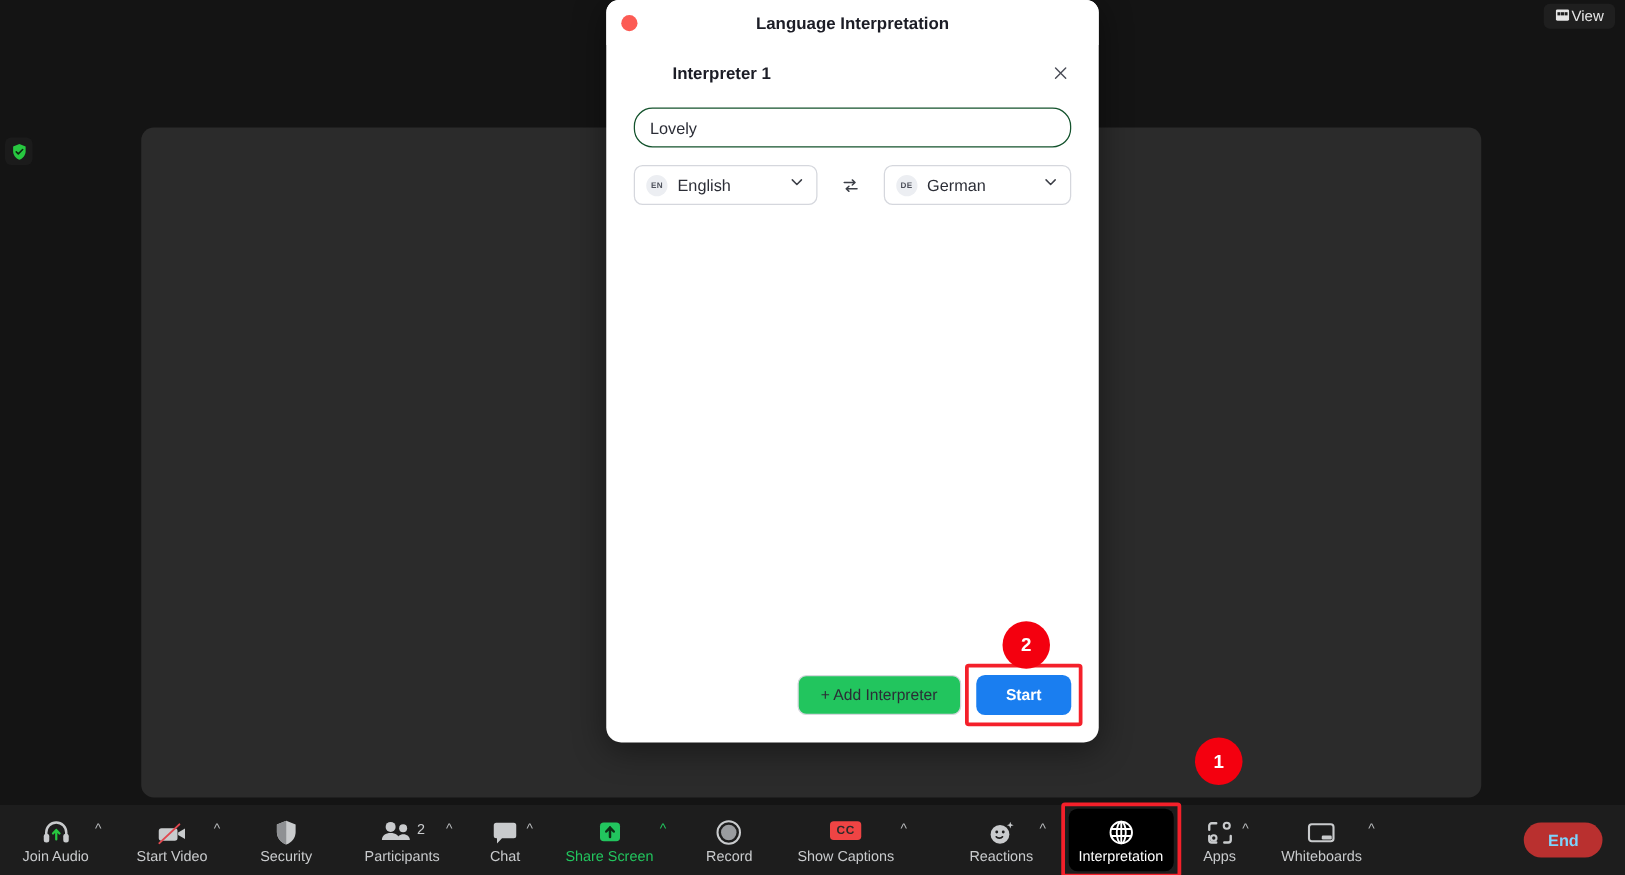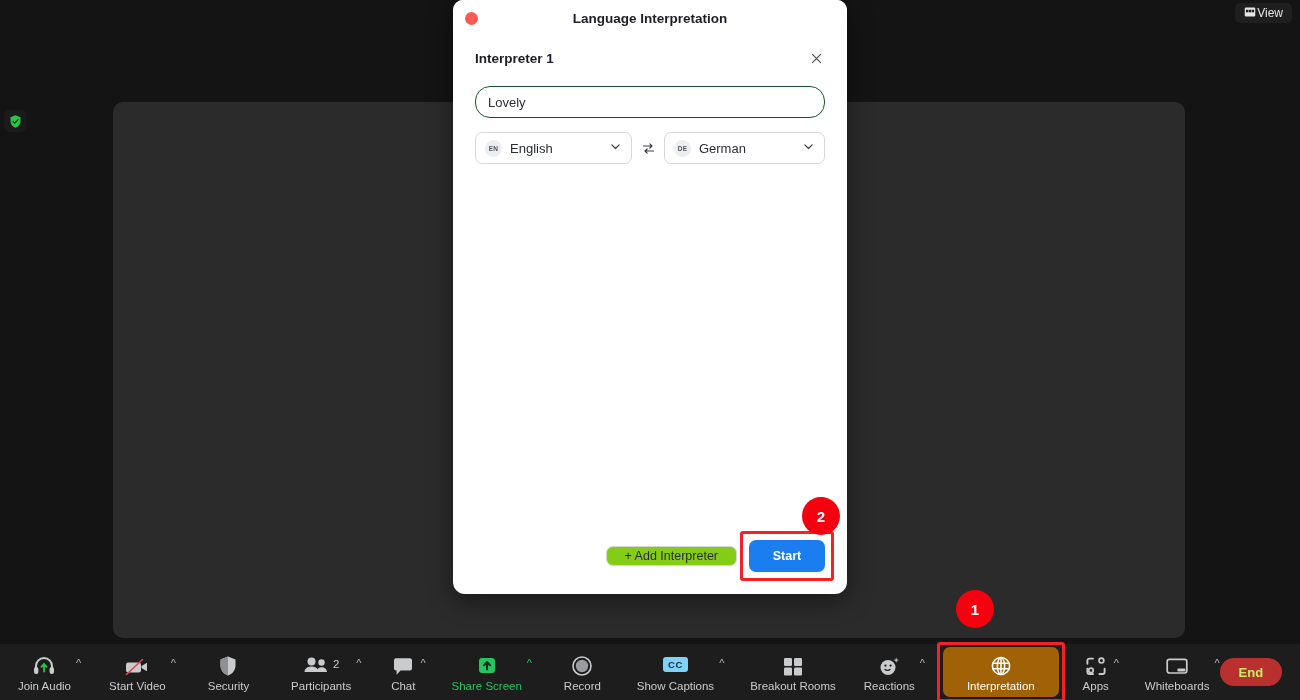--- a/index.html
+++ b/index.html
@@ -26,21 +26,21 @@
   .view-btn {
     position: absolute; right: 8px; top: 3px;
     height: 20px; padding: 0 9px; border-radius: 5px;
     background: #1f1f1f; color: #e6e6e6; font-size: 12px;
     display: flex; align-items: center; gap: 1px;
     cursor: pointer;
   }
 
   
   .dialog {
-    position: absolute; left: 453px; top: 0px;
+    position: absolute; left: 485px; top: 0px;
     width: 394px; height: 594px;
     background: #ffffff;
     border-bottom-left-radius: 12px; border-bottom-right-radius: 12px;
     border-top-left-radius: 10px; border-top-right-radius: 10px;
     box-shadow: 0 6px 26px rgba(0,0,0,.45);
     display: flex; flex-direction: column;
     overflow: hidden;
   }
   .dlg-titlebar {
     position: relative; height: 36px; flex: 0 0 36px;
@@ -50,37 +50,37 @@
   .dlg-title { font-size: 13.5px; font-weight: bold; color: #1c1d26; }
   .mac-dot {
     position: absolute; left: 12px; top: 12px;
     width: 13px; height: 13px; border-radius: 50%;
     background: #fc5b54; cursor: pointer;
   }
   .dlg-body { flex: 1 1 auto; padding: 0 22px; position: relative; }
 
   .interp-head {
     display: flex; align-items: center; justify-content: space-between;
-    height: 28px; margin-top: 8px;
+    height: 28px; margin-top: 8px; margin-left: 31px;
   }
   .interp-title { font-size: 13.5px; font-weight: bold; color: #1c1d26; }
   .interp-close {
     width: 18px; height: 18px; color: #4a4d57;
     display: flex; align-items: center; justify-content: center;
     cursor: pointer; font-size: 15px; line-height: 1;
   }
 
   .name-field {
     margin-top: 14px; height: 32px; width: 100%;
     border: 1px solid #14532d; border-radius: 15px;
     display: flex; align-items: center; padding: 0 12px;
     font-size: 13px; color: #2b2d36; background: #fff;
   }
 
-  .lang-row { margin-top: 14px; display: flex; align-items: center; gap: 8px; }
+  .lang-row { margin-top: 14px; display: flex; align-items: center; gap: 19px; }
   .lang-select {
     height: 32px; border: 1px solid #d5d7dd; border-radius: 7px;
     display: flex; align-items: center; padding: 0 9px;
     background: #fff; cursor: pointer; position: relative;
   }
   .lang-select.from { width: 158px; }
   .lang-select.to   { width: 162px; }
   .lang-chip {
     width: 17px; height: 17px; border-radius: 50%;
     background: #eceef2; color: #4f525c;
@@ -92,22 +92,22 @@
   .chev { margin-left: auto; color: #3c3f47; }
   .swap-icon { width: 16px; height: 16px; color: #3c3f47; cursor: pointer;
                display:flex; align-items:center; justify-content:center; }
 
   .dlg-footer {
     flex: 0 0 auto; height: 62px;
     display: flex; align-items: center; justify-content: flex-end;
     gap: 12px; padding: 0 22px 14px 22px;
   }
   .btn-add {
-    height: 20px; padding: 0 18px; border-radius: 7px;
-    border: 1px solid #d5d7dd; background: #84cc16;
+    height: 32px; padding: 0 18px; border-radius: 7px;
+    border: 1px solid #d5d7dd; background: #22c55e;
     font-size: 12.5px; color: #2b2d36; cursor: pointer;
     display: flex; align-items: center; justify-content: center;
     font-family: "Liberation Sans", sans-serif;
   }
   .start-wrap { position: relative; }
   .btn-start {
     height: 32px; width: 76px; border-radius: 7px; border: none;
     background: #1a7ef0; color: #ffffff; font-size: 12.5px; font-weight: bold;
     cursor: pointer; font-family: "Liberation Sans", sans-serif;
   }
@@ -139,29 +139,29 @@
     color: #c9cbcd; cursor: pointer; height: 50px;
     padding: 0 2px;
   }
   .tb-ico { height: 24px; display: flex; align-items: flex-end; justify-content: center; }
   .tb-label { font-size: 11.5px; margin-top: 3px; white-space: nowrap; }
   .tb-group { display: flex; align-items: center; gap: 3px; }
   .tb-caret { color: #b6b8ba; font-size: 11px; margin-bottom: 18px; }
   .tb-item.green { color: #22c55e; }
   .count { font-size: 11.5px; color: #c9cbcd; margin-left: 3px; margin-bottom: 2px; }
   .cc-box {
-    background: #7dd3fc; color: #2b2b2b; border-radius: 3px;
+    background: #ef4444; color: #2b2b2b; border-radius: 3px;
     font-size: 9.5px; font-weight: bold; padding: 2px 5px; letter-spacing: .5px;
   }
   .tb-item.active {
-    background: #a16207; border-radius: 7px; padding: 0 24px; color: #ffffff;
+    background: #000000; border-radius: 7px; padding: 0 8px; color: #ffffff;
   }
   .hl-interp { left: -6px; top: -5px; right: -6px; bottom: -5px; }
   .btn-end {
-    background: #b9302f; color: #bef264; border: none;
+    background: #b9302f; color: #7dd3fc; border: none;
     height: 28px; padding: 0 19px; border-radius: 14px;
     font-size: 13px; font-weight: bold; cursor: pointer;
     font-family: "Liberation Sans", sans-serif;
   }
   .spacer { flex: 1 1 auto; }
 </style>
 </head>
 <body>
 
 <div id="app">
@@ -366,31 +366,20 @@
         <div class="tb-ico" style="align-items:center;">
           <span class="cc-box">CC</span>
         </div>
         <div class="tb-label">Show Captions</div>
       </div>
       <div class="tb-caret">^</div>
     </div>
 
     <div style="width:24px"></div>
 
-    <div class="tb-item">
-      <div class="tb-ico">
-        <svg width="22" height="21" viewBox="0 0 22 21" aria-hidden="true">
-          <rect x="2" y="2" width="8" height="8" rx="1.3" fill="#c9cbcd"></rect>
-          <rect x="12" y="2" width="8" height="8" rx="1.3" fill="#c9cbcd"></rect>
-          <rect x="2" y="11.6" width="8" height="8" rx="1.3" fill="#c9cbcd"></rect>
-          <rect x="12" y="11.6" width="8" height="8" rx="1.3" fill="#c9cbcd"></rect>
-        </svg>
-      </div>
-      <div class="tb-label">Breakout Rooms</div>
-    </div>
 
     <div style="width:24px"></div>
 
     <div class="tb-group">
       <div class="tb-item">
         <div class="tb-ico">
           <svg width="22" height="21" viewBox="0 0 22 21" aria-hidden="true">
             <circle cx="10" cy="11.5" r="7.5" fill="#c9cbcd"></circle>
             <circle cx="7.4" cy="9.6" r="1.15" fill="#1d1d1d"></circle>
             <circle cx="12.6" cy="9.6" r="1.15" fill="#1d1d1d"></circle>

